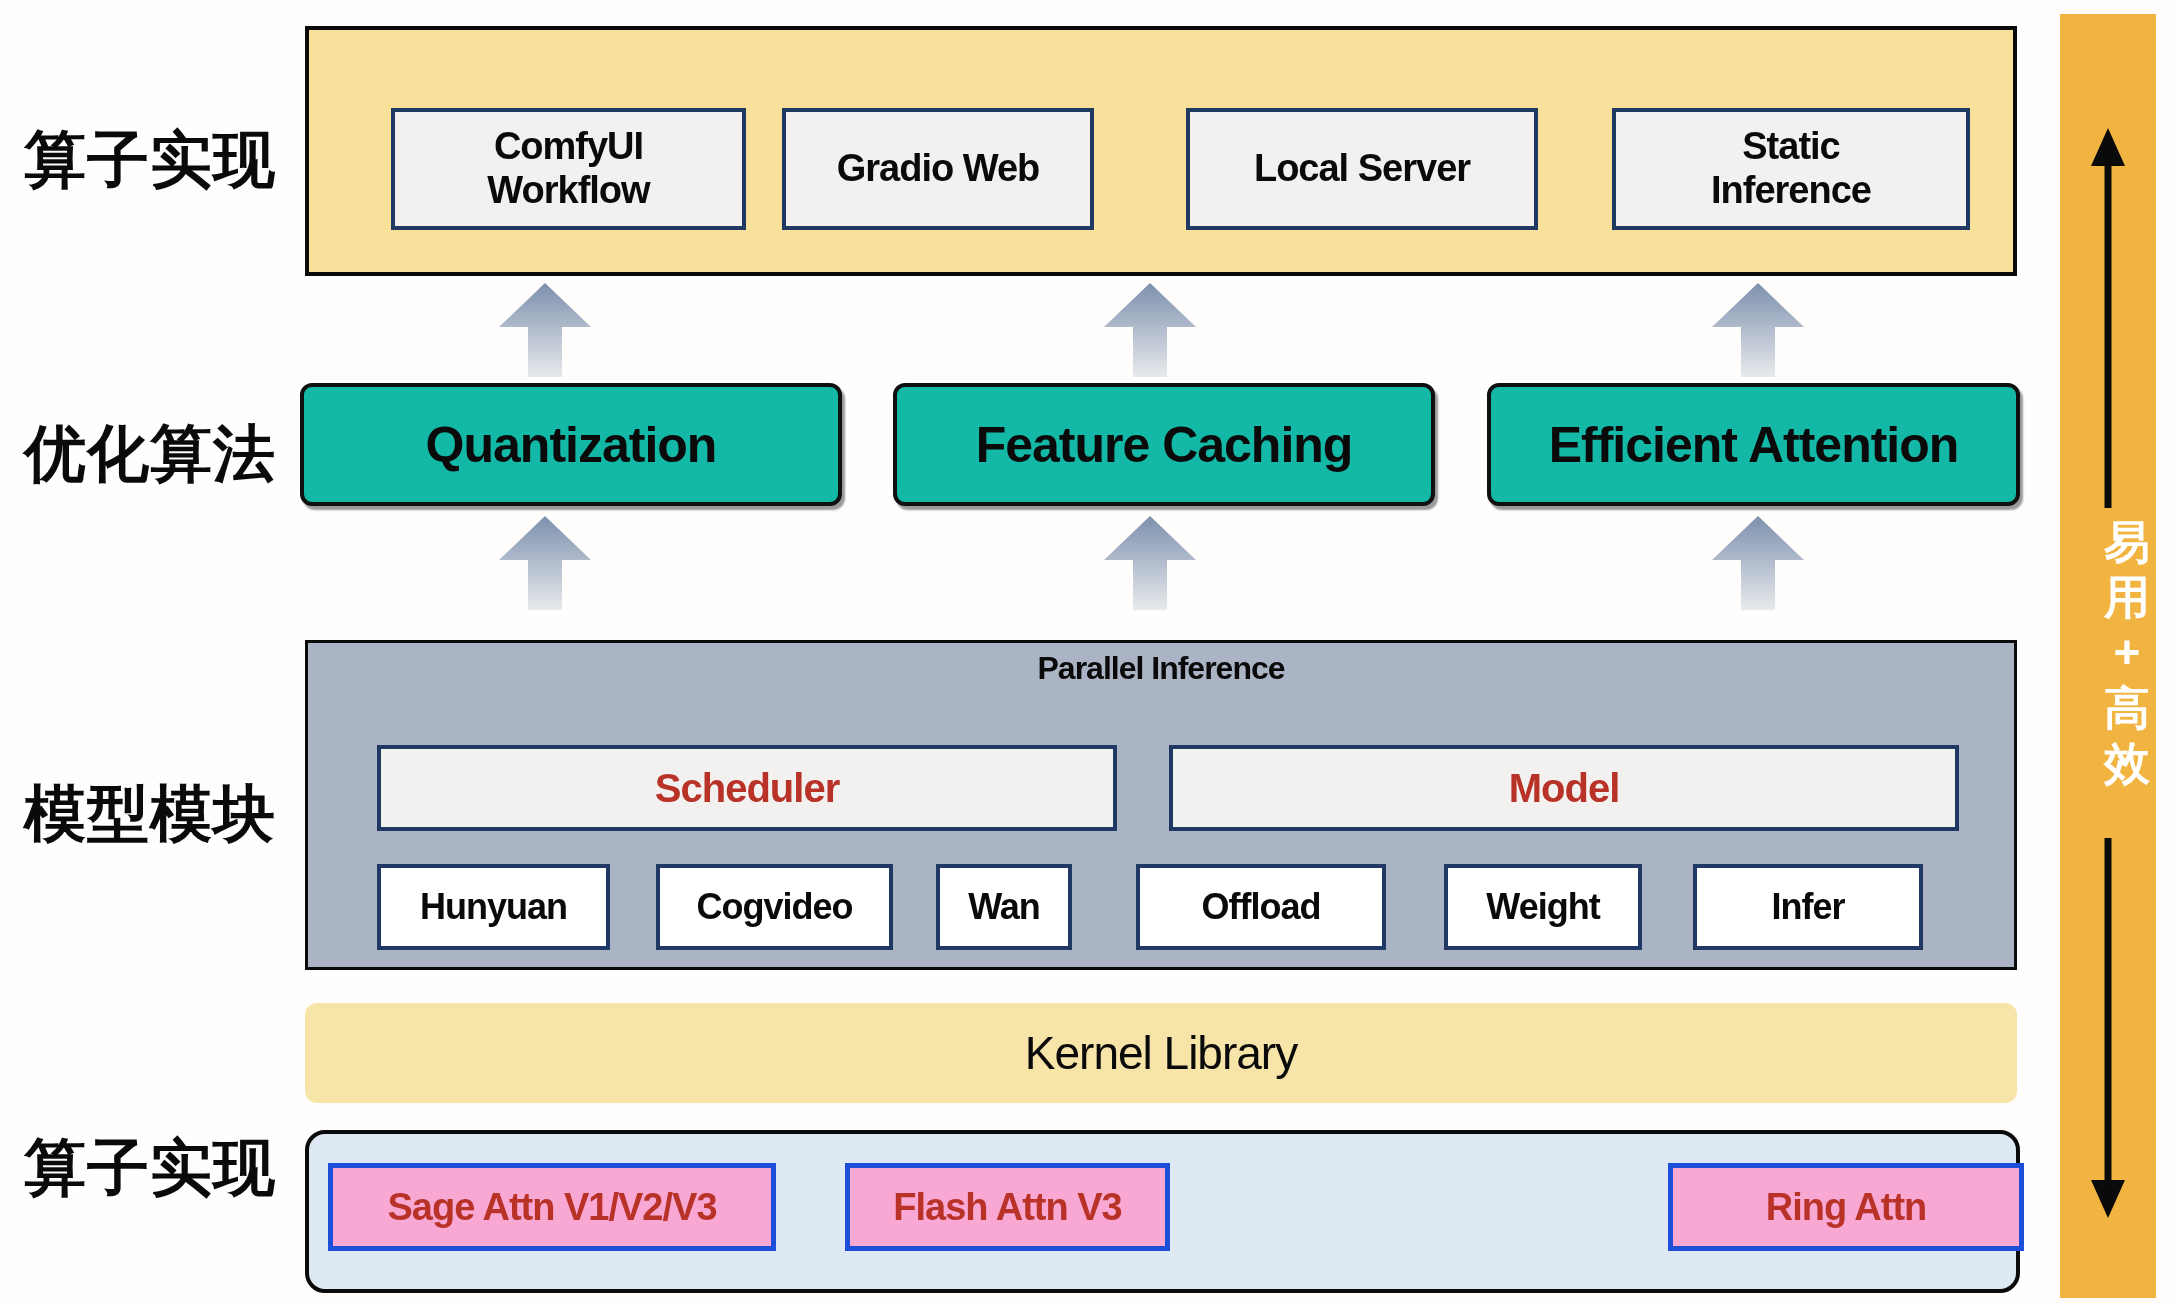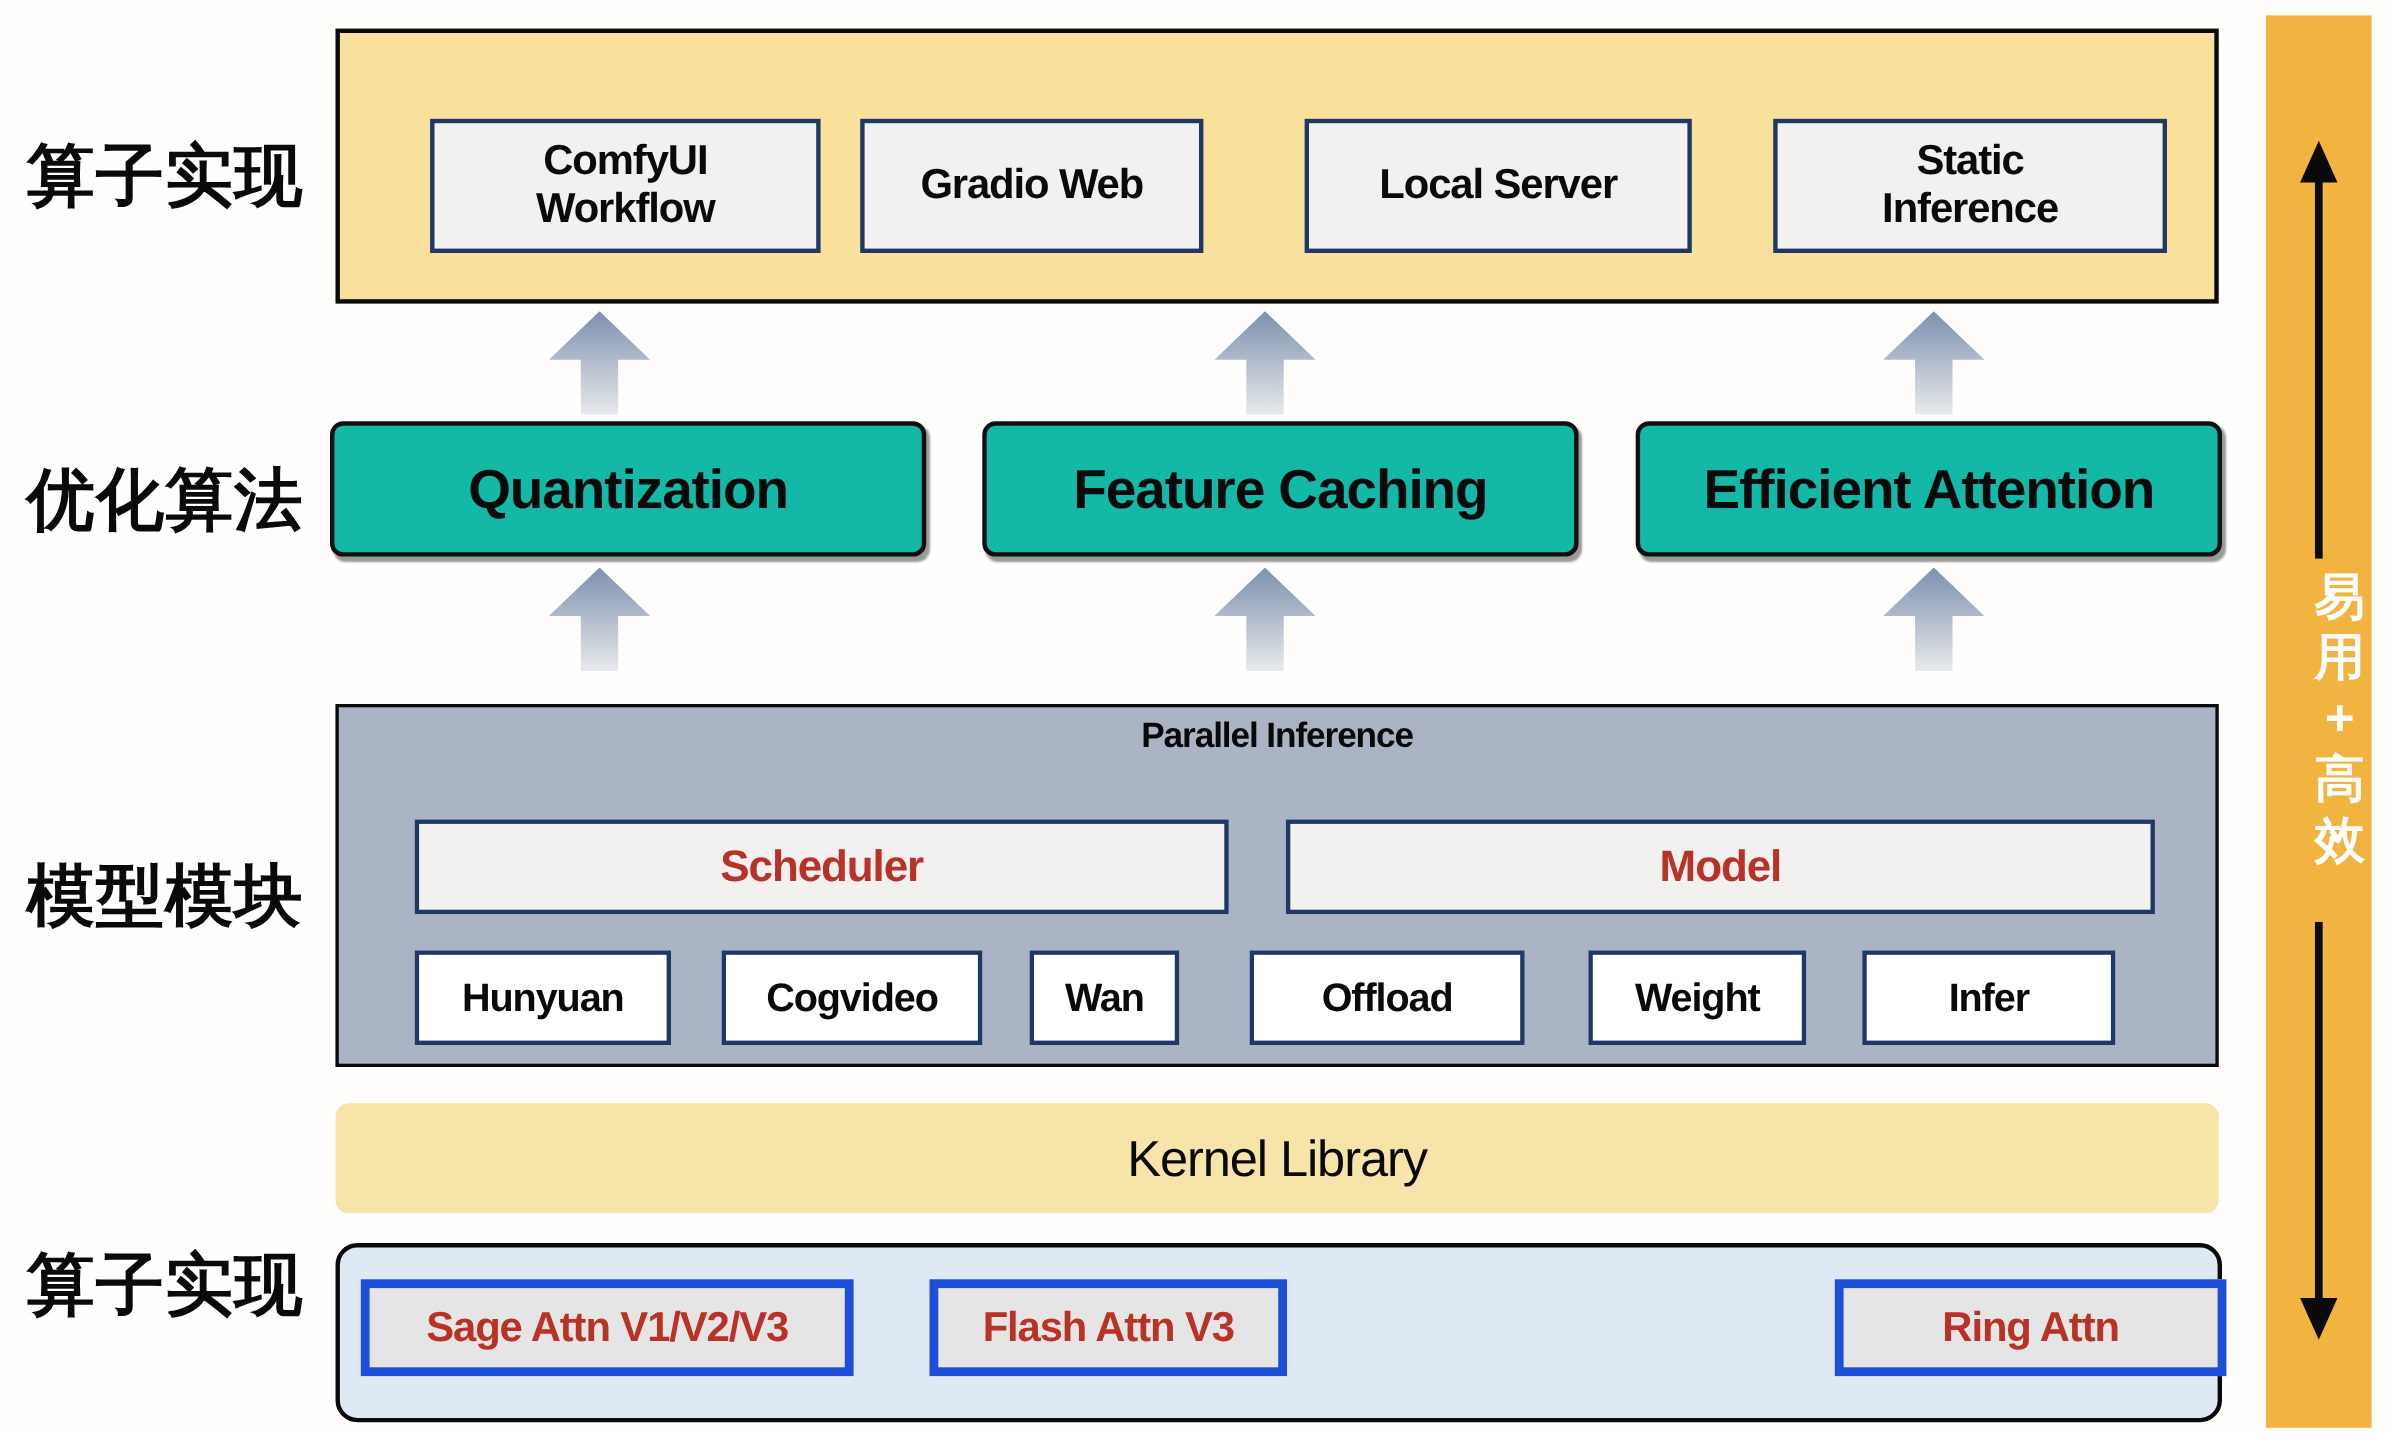--- a/index.html
+++ b/index.html
@@ -52,21 +52,21 @@
     top:745px;height:86px;background:#f2f1ef;border:4px solid #1f3864;
     display:flex;align-items:center;justify-content:center;
     font-size:40px;font-weight:800;color:#b93227;letter-spacing:-1px;
   }
   .model-chip{
     top:864px;height:86px;background:#ffffff;border:4px solid #1f3864;
     display:flex;align-items:center;justify-content:center;
     font-size:36px;font-weight:800;color:#0a0a0a;letter-spacing:-1px;
   }
   .op-chip{
-    top:1163px;height:88px;background:#e5e5e5;border:8px solid #1d4ed8;
+    top:1163px;height:88px;background:#f9a8d4;border:5px solid #1d4ed8;
     display:flex;align-items:center;justify-content:center;
     font-size:38px;font-weight:800;color:#b93227;letter-spacing:-1px;
   }
   .parallel-title{
     left:305px;top:650px;width:1712px;text-align:center;
     font-size:32px;font-weight:800;color:#0a0a0a;letter-spacing:-1px;
   }
 
   
   .block-arrow{width:92px;height:94px;}

